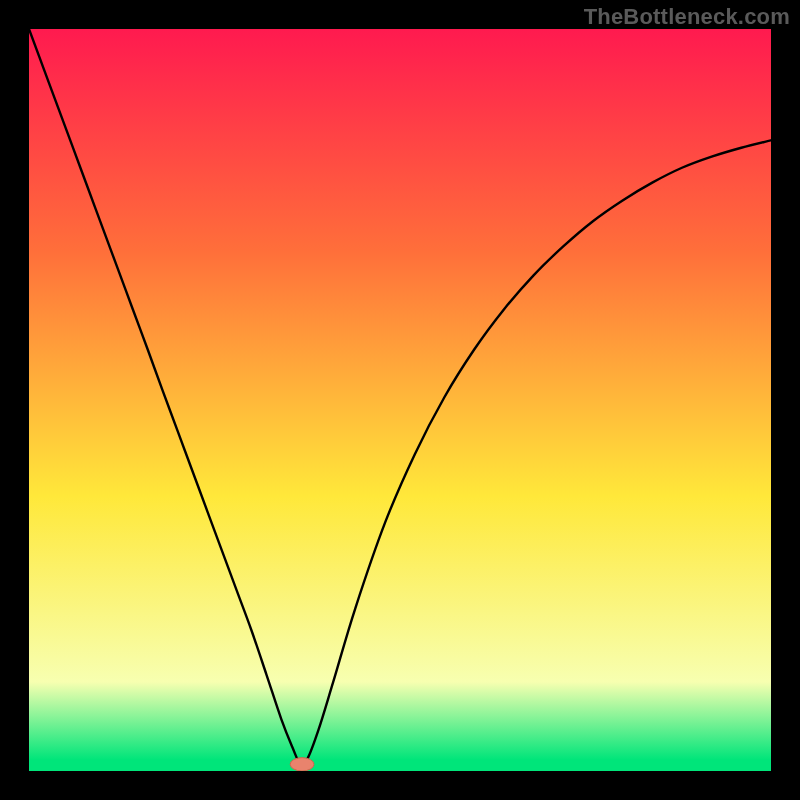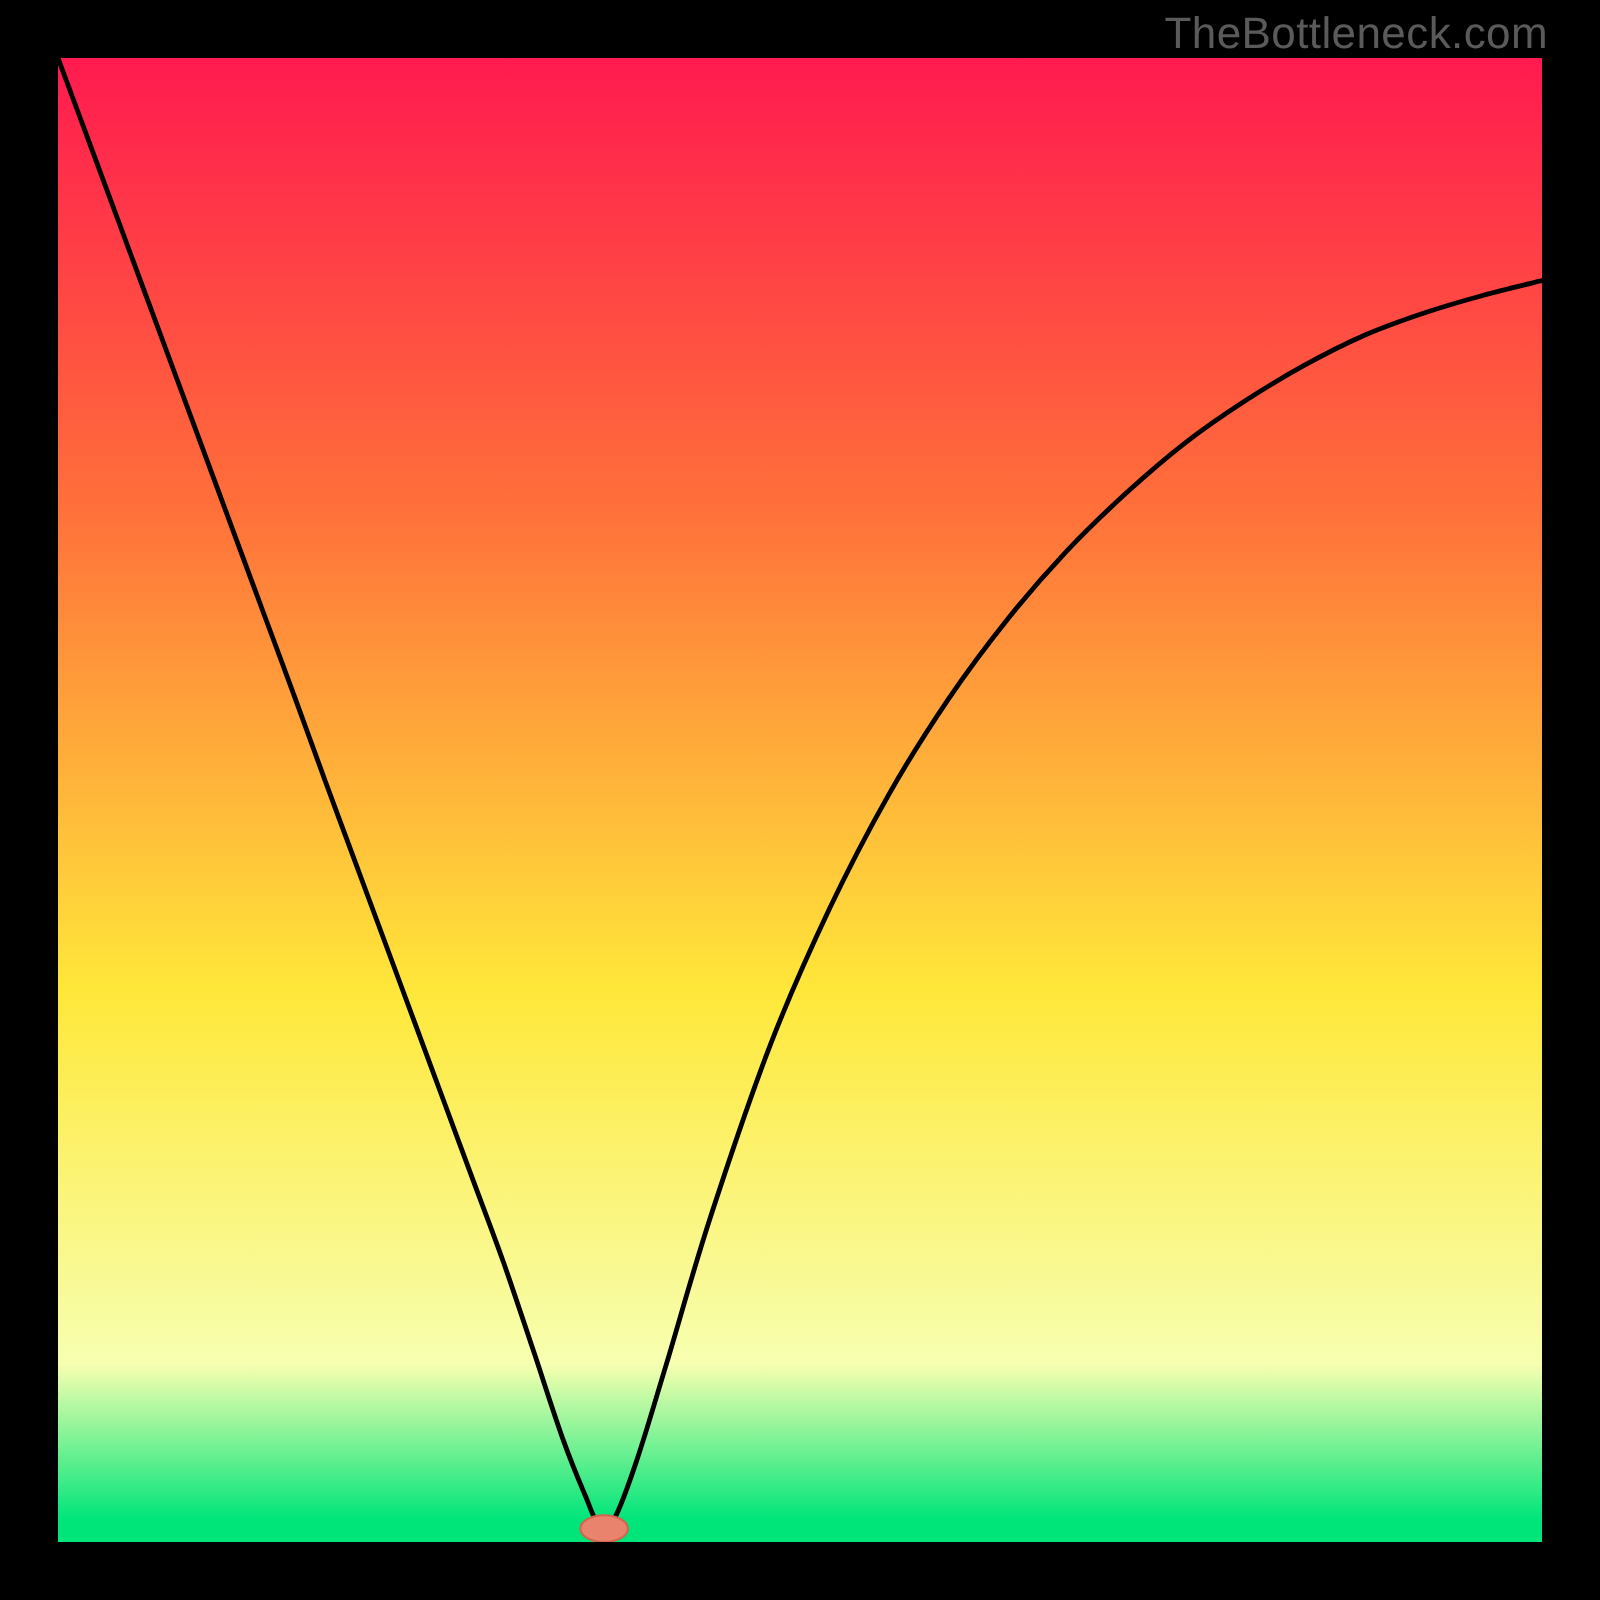--- a/index.html
+++ b/index.html
@@ -13,24 +13,24 @@
   }
   .frame {
     position: relative;
     width: 800px;
     height: 800px;
     background: #000;
   }
   .watermark {
     position: absolute;
     top: 4px;
-    right: 26px;
+    right: 10px;
     color: #5a5a5a;
     font-size: 22px;
-    font-weight: 400;
+    font-weight: 700;
     letter-spacing: 0.2px;
     z-index: 10;
   }
   .plot-area {
     position: absolute;
     left: 29px;
     top: 29px;
     width: 742px;
     height: 742px;
     overflow: hidden;

